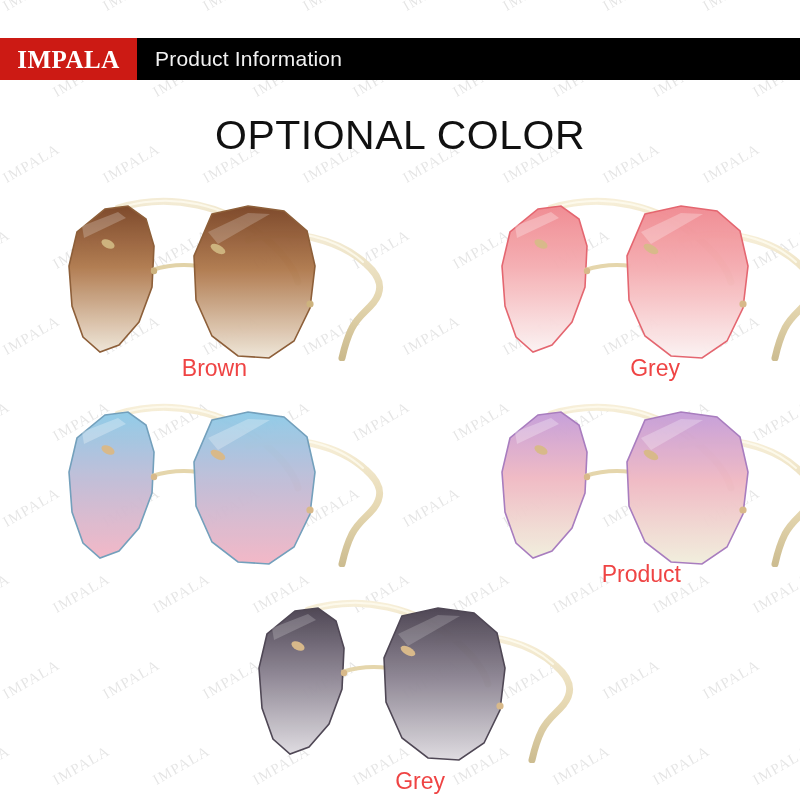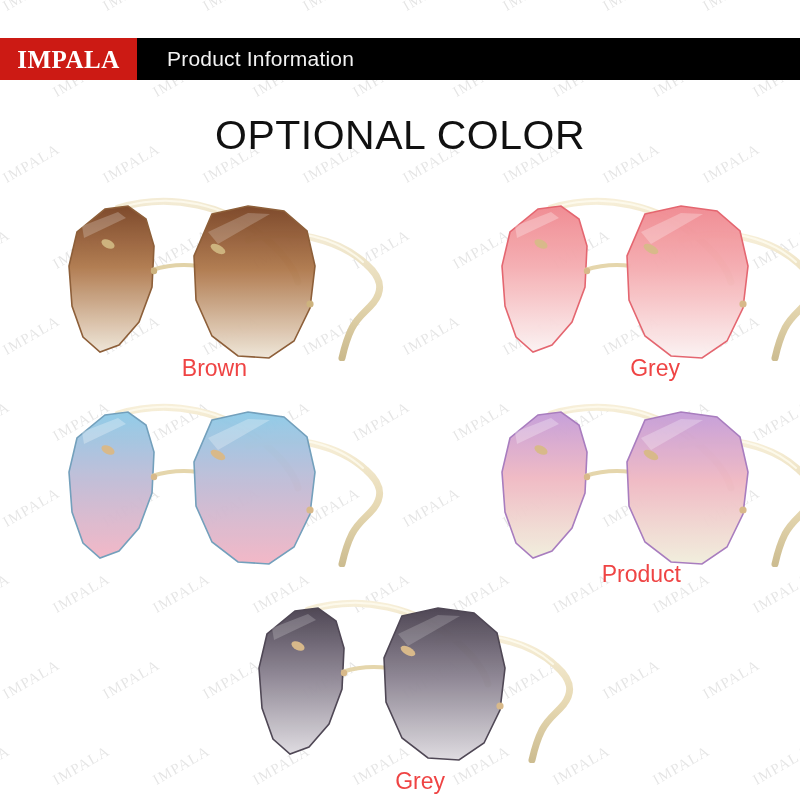--- a/index.html
+++ b/index.html
@@ -52,21 +52,20 @@
     letter-spacing:.5px;
     line-height:1;
   }
   #header-title{
     color:#f2f2f2;
     font-size:21px;
     font-weight:400;
     display:flex;align-items:center;
     padding-left:18px;
     letter-spacing:.2px;
-    margin-left:12px;
   }
 
   
   #section-title{
     position:absolute;left:0;top:112px;width:800px;
     text-align:center;
     font-size:41px;
     font-weight:400;
     color:#111;
     letter-spacing:.5px;

